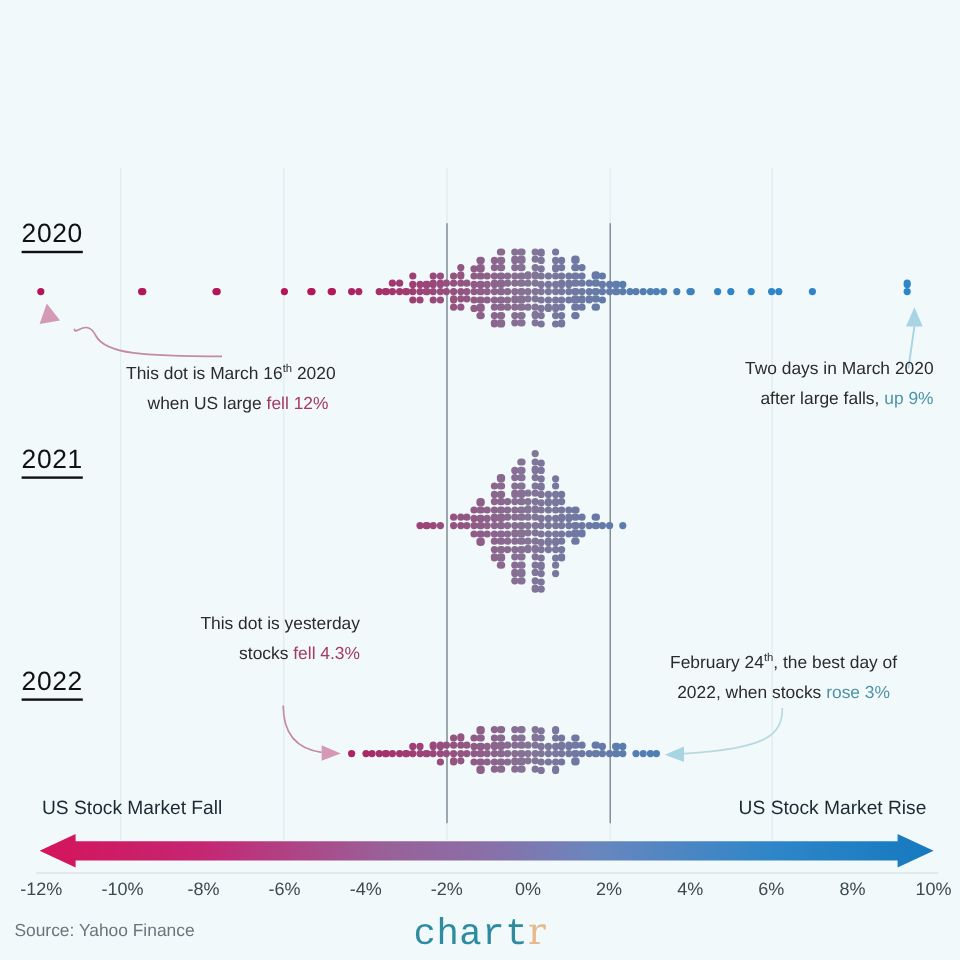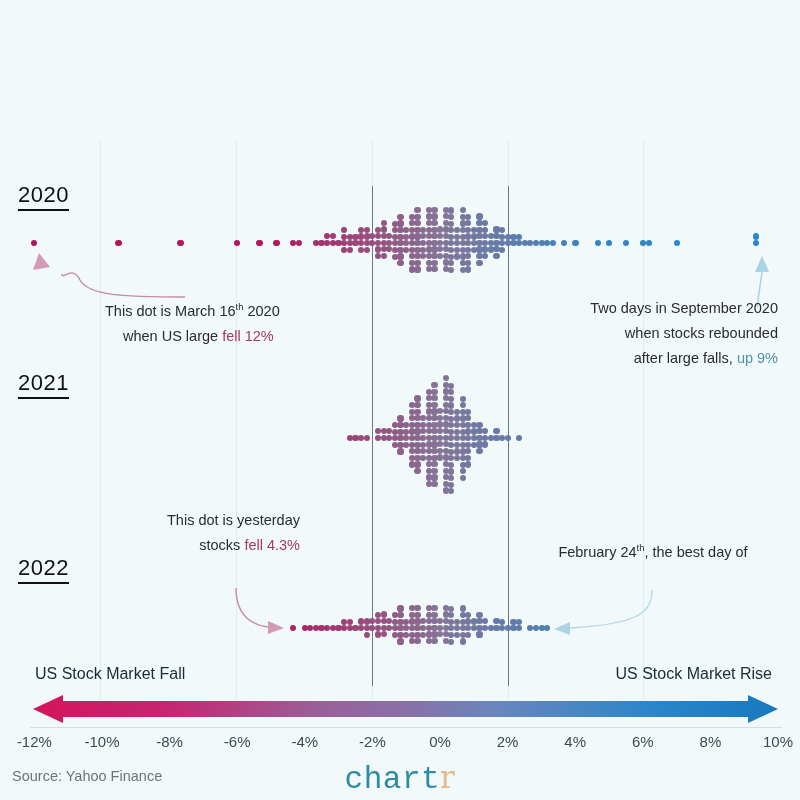--- a/index.html
+++ b/index.html
@@ -626,32 +626,32 @@
     <path d="M652,590 C652,612 640,624 570,628" fill="none" stroke="#b6d9e2" stroke-width="1.4"></path>
     <polygon points="570,622 554,629 570,635" fill="#a9d4e3"></polygon>
   </svg>
 
   <div class="anno" style="left:105px;top:294px;width:260px;">
     <div><span>This dot is March 16</span><sup>th</sup><span> 2020</span></div>
     <div style="margin-left:18px"><span>when US large </span><span class="fall">fell 12%</span></div>
   </div>
 
   <div class="anno right" style="right:22px;top:296px;width:300px;">
-    <div>Two days in September 2020</div>
-    <div>when stocks rebounded</div>
+    <div>Two days in March 2020</div>
     <div><span>after large falls, </span><span class="rise">up 9%</span></div>
   </div>
 
   <div class="anno right" style="left:120px;top:508px;width:180px;">
     <div>This dot is yesterday</div>
     <div><span>stocks </span><span class="fall">fell 4.3%</span></div>
   </div>
 
   <div class="anno center" style="left:528px;top:535px;width:250px;">
     <div><span>February 24</span><sup>th</sup><span>, the best day of</span></div>
+    <div><span>2022, when stocks </span><span class="rise">rose 3%</span></div>
   </div>
 
   <div class="axiswrap">
     <div class="axis-label left">US Stock Market Fall</div>
     <div class="axis-label right">US Stock Market Rise</div>
 
     <svg class="arrowbar" viewBox="0 0 745 28" preserveAspectRatio="none">
       <defs>
         <linearGradient id="g1" x1="0" y1="0" x2="1" y2="0">
           <stop offset="0%" stop-color="#d4145a"></stop>

